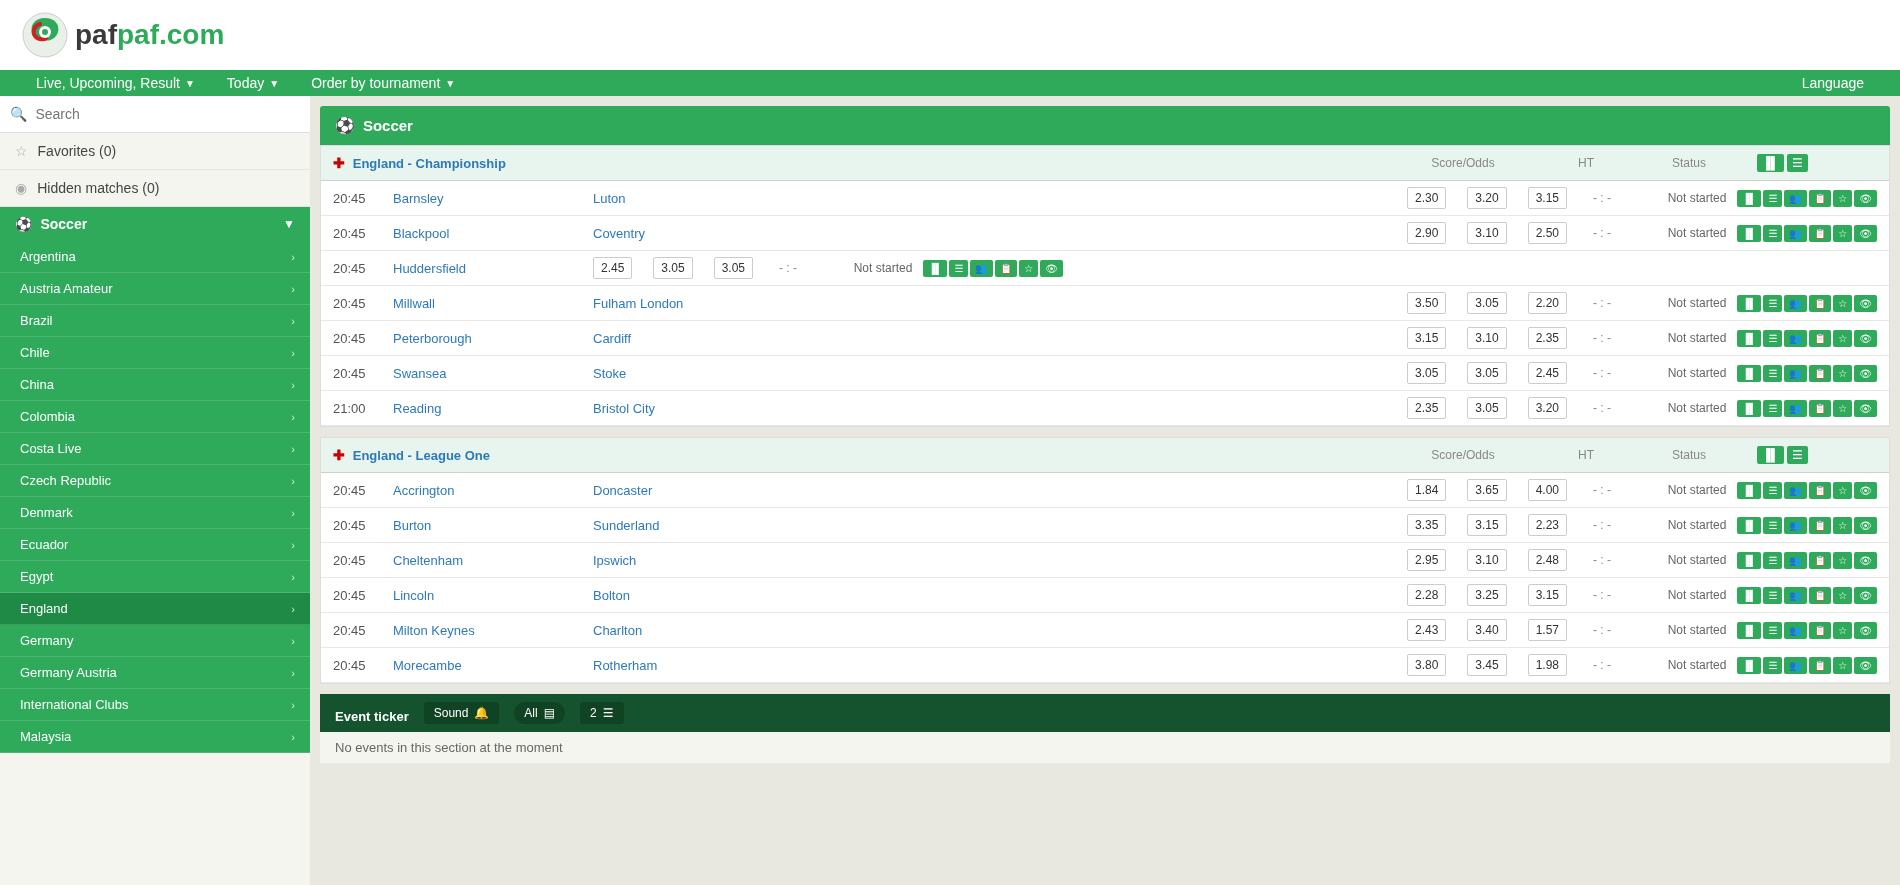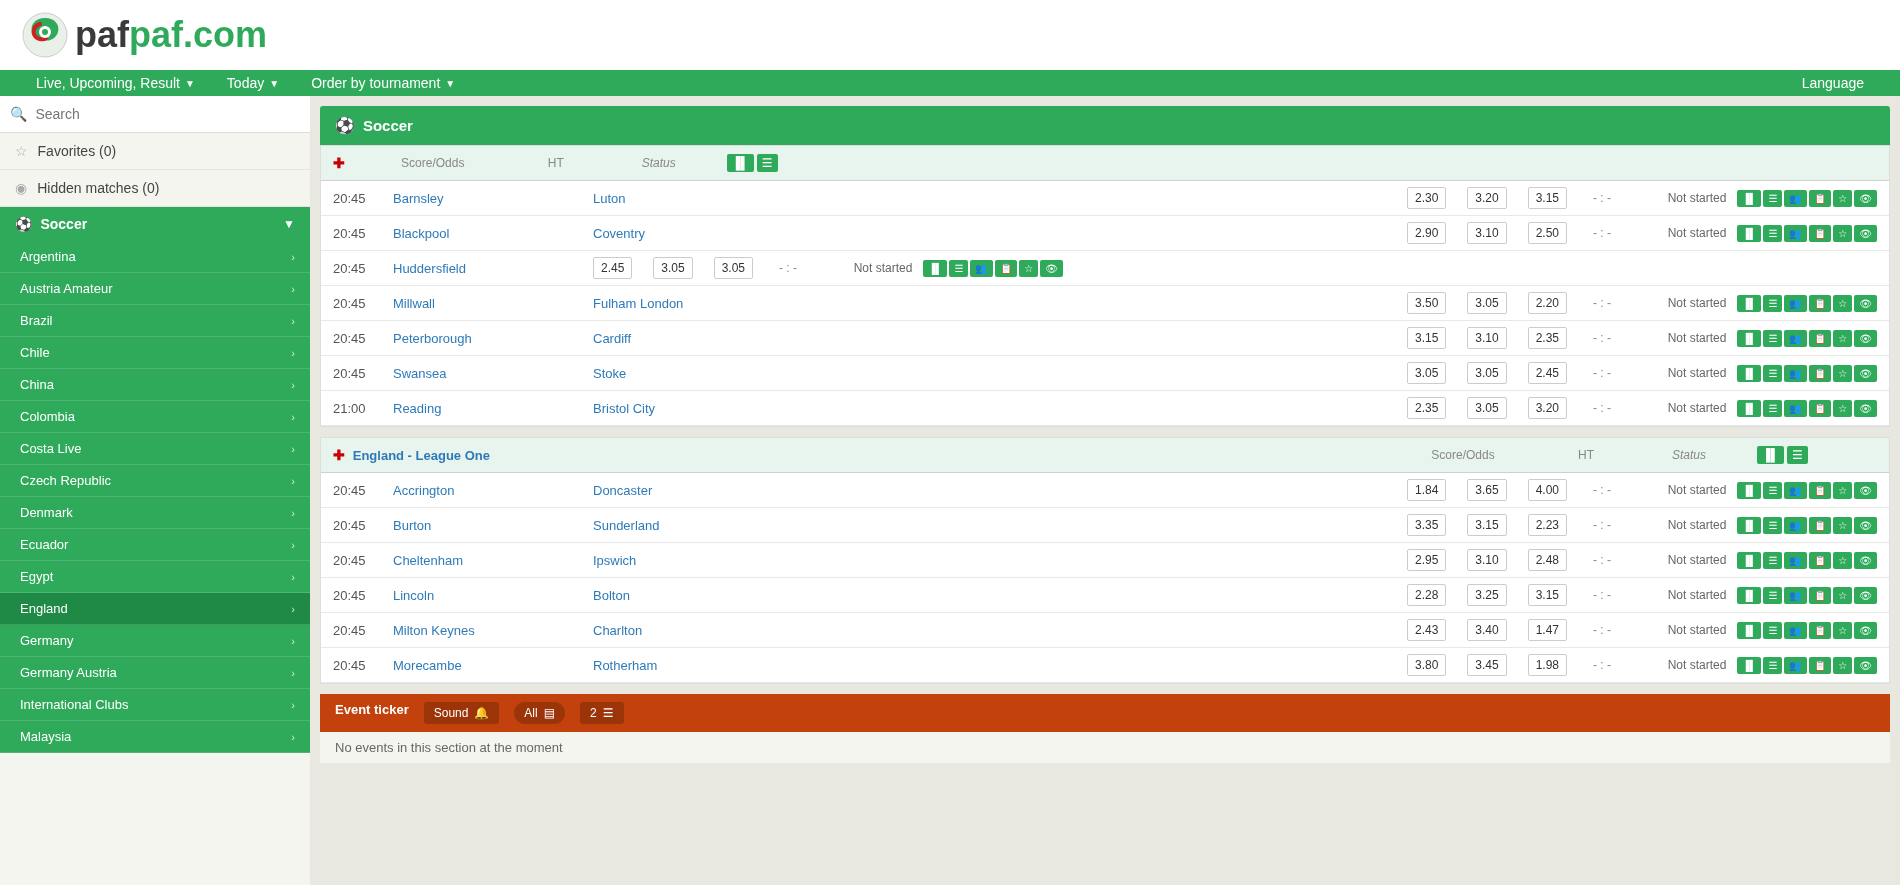--- a/index.html
+++ b/index.html
@@ -2,21 +2,21 @@
 <html><head>
   <meta charset="utf-8">
   <style>
     * { margin: 0; padding: 0; box-sizing: border-box; }
     body { font-family: Arial, sans-serif; font-size: 13px; background: #e8e8e0; min-width: 1900px; }
 
     
     .header { background: white; padding: 10px 20px; display: flex; align-items: center; }
     .logo { display: flex; align-items: center; gap: 5px; }
     .logo-icon { width: 50px; height: 50px; }
-    .logo-text { font-size: 36px; font-weight: bold; color: #3a3a3a; }
+    .logo-text { font-size: 28px; font-weight: bold; color: #3a3a3a; }
     .logo-text span { color: #2eaa5a; }
 
     
     .nav { background: #2eaa5a; display: flex; align-items: center; padding: 0 20px; height: 26px; }
     .nav-item { color: white; padding: 0 16px; height: 44px; display: flex; align-items: center; cursor: pointer; font-size: 14px; gap: 5px; }
     .nav-spacer { flex: 1; }
     .nav-chevron { font-size: 10px; }
 
     
     .main { display: flex; min-height: 800px; }
@@ -44,37 +44,37 @@
     .section-header { background: #2eaa5a; color: white; padding: 10px 15px; display: flex; align-items: center; gap: 8px; font-size: 15px; font-weight: bold; border-radius: 3px 3px 0 0; }
     .section-icon { font-size: 16px; }
 
     
     .tournament-header { background: #e8f5ee; padding: 8px 12px; display: flex; align-items: center; gap: 8px; border-bottom: 1px solid #d0d0d0; }
     .tournament-flag { color: #cc0000; font-weight: bold; font-size: 14px; }
     .tournament-name { color: #2e7ab8; font-size: 13px; font-weight: bold; flex: 1; }
     .col-header { color: #888; font-size: 12px; }
     .col-score { width: 160px; text-align: center; }
     .col-ht { width: 70px; text-align: center; }
-    .col-status { width: 120px; text-align: center; font-style: italic; }
+    .col-status { width: 120px; text-align: center; }
     .col-actions { width: 120px; text-align: right; }
 
     
     .match-row { display: flex; align-items: center; padding: 6px 12px; border-bottom: 1px solid #e8e8e8; background: white; }
     .match-time { width: 60px; color: #555; font-size: 13px; }
     .match-home { width: 200px; color: #2e7ab8; font-size: 13px; cursor: pointer; }
     .match-away { flex: 1; color: #2e7ab8; font-size: 13px; cursor: pointer; }
     .odds-group { display: flex; gap: 3px; width: 160px; justify-content: space-between; }
     .odd-btn { background: white; border: 1px solid #ccc; padding: 3px 7px; font-size: 12px; color: #333; cursor: pointer; border-radius: 2px; min-width: 38px; text-align: center; }
     .match-ht { width: 70px; text-align: center; color: #888; font-size: 12px; }
     .match-status { width: 120px; text-align: center; color: #666; font-size: 12px; }
     .match-actions { width: 120px; display: flex; align-items: center; justify-content: flex-end; gap: 2px; }
     .action-btn { background: #2eaa5a; color: white; border: none; padding: 3px 5px; cursor: pointer; font-size: 10px; border-radius: 2px; }
 
     
-    .event-ticker { background: #c2410c; color: white; padding: 8px 15px; display: flex; align-items: flex-start; gap: 15px; margin-top: 5px; }
+    .event-ticker { background: #14532d; color: white; padding: 8px 15px; display: flex; align-items: flex-end; gap: 15px; margin-top: 5px; }
     .ticker-label { font-size: 13px; font-weight: bold; }
     .ticker-sound { background: rgba(0,0,0,0.2); padding: 4px 10px; display: flex; align-items: center; gap: 6px; border-radius: 3px; font-size: 12px; cursor: pointer; }
     .ticker-all { background: rgba(0,0,0,0.2); padding: 4px 10px; display: flex; align-items: center; gap: 6px; border-radius: 11px; font-size: 12px; cursor: pointer; }
     .ticker-num { background: rgba(0,0,0,0.2); padding: 4px 10px; display: flex; align-items: center; gap: 6px; border-radius: 3px; font-size: 12px; cursor: pointer; }
     .ticker-content { background: #f5f5f0; color: #666; padding: 8px 15px; font-size: 13px; }
 
     .matches-container { background: white; border: 1px solid #ddd; margin-bottom: 10px; }
 
     .view-icons { display: flex; gap: 3px; align-items: center; }
   </style>
@@ -211,20 +211,21 @@
 
     <div class="section-header">
       <span class="section-icon">⚽</span>
       <span>Soccer</span>
     </div>
 
     <div id="tournaments-container">
         <div class="matches-container">
           <div class="tournament-header">
       <span class="tournament-flag" style="color:#cc0000;">✚</span>
+      <span class="tournament-name">England - Championship</span>
       <span class="col-header col-score">Score/Odds</span>
       <span class="col-header col-ht">HT</span>
       <span class="col-header col-status">Status</span>
       <div class="col-actions view-icons">
         <span style="background:#2eaa5a;color:white;padding:2px 5px;border-radius:2px;font-size:12px;cursor:pointer;">▐▌</span>
         <span style="background:#2eaa5a;color:white;padding:2px 5px;border-radius:2px;font-size:12px;cursor:pointer;">☰</span>
       </div>
     </div>
           <div class="match-row">
         <span class="match-time">20:45</span>
@@ -458,21 +459,21 @@
           <button class="action-btn" title="Hide">👁</button>
         </div>
       </div>
           <div class="match-row">
         <span class="match-time">20:45</span>
         <span class="match-home">Milton Keynes</span>
         <span class="match-away">Charlton</span>
         <div class="odds-group">
           <button class="odd-btn">2.43</button>
           <button class="odd-btn">3.40</button>
-          <button class="odd-btn">1.47</button>
+          <button class="odd-btn">1.57</button>
         </div>
         <span class="match-ht">- : -</span>
         <span class="match-status">Not started</span>
         <div class="match-actions">
           <button class="action-btn" title="Stats">▐▌</button>
           <button class="action-btn" title="List">☰</button>
           <button class="action-btn" title="People">👥</button>
           <button class="action-btn" title="Info">📋</button>
           <button class="action-btn" title="Favorite">☆</button>
           <button class="action-btn" title="Hide">👁</button>

